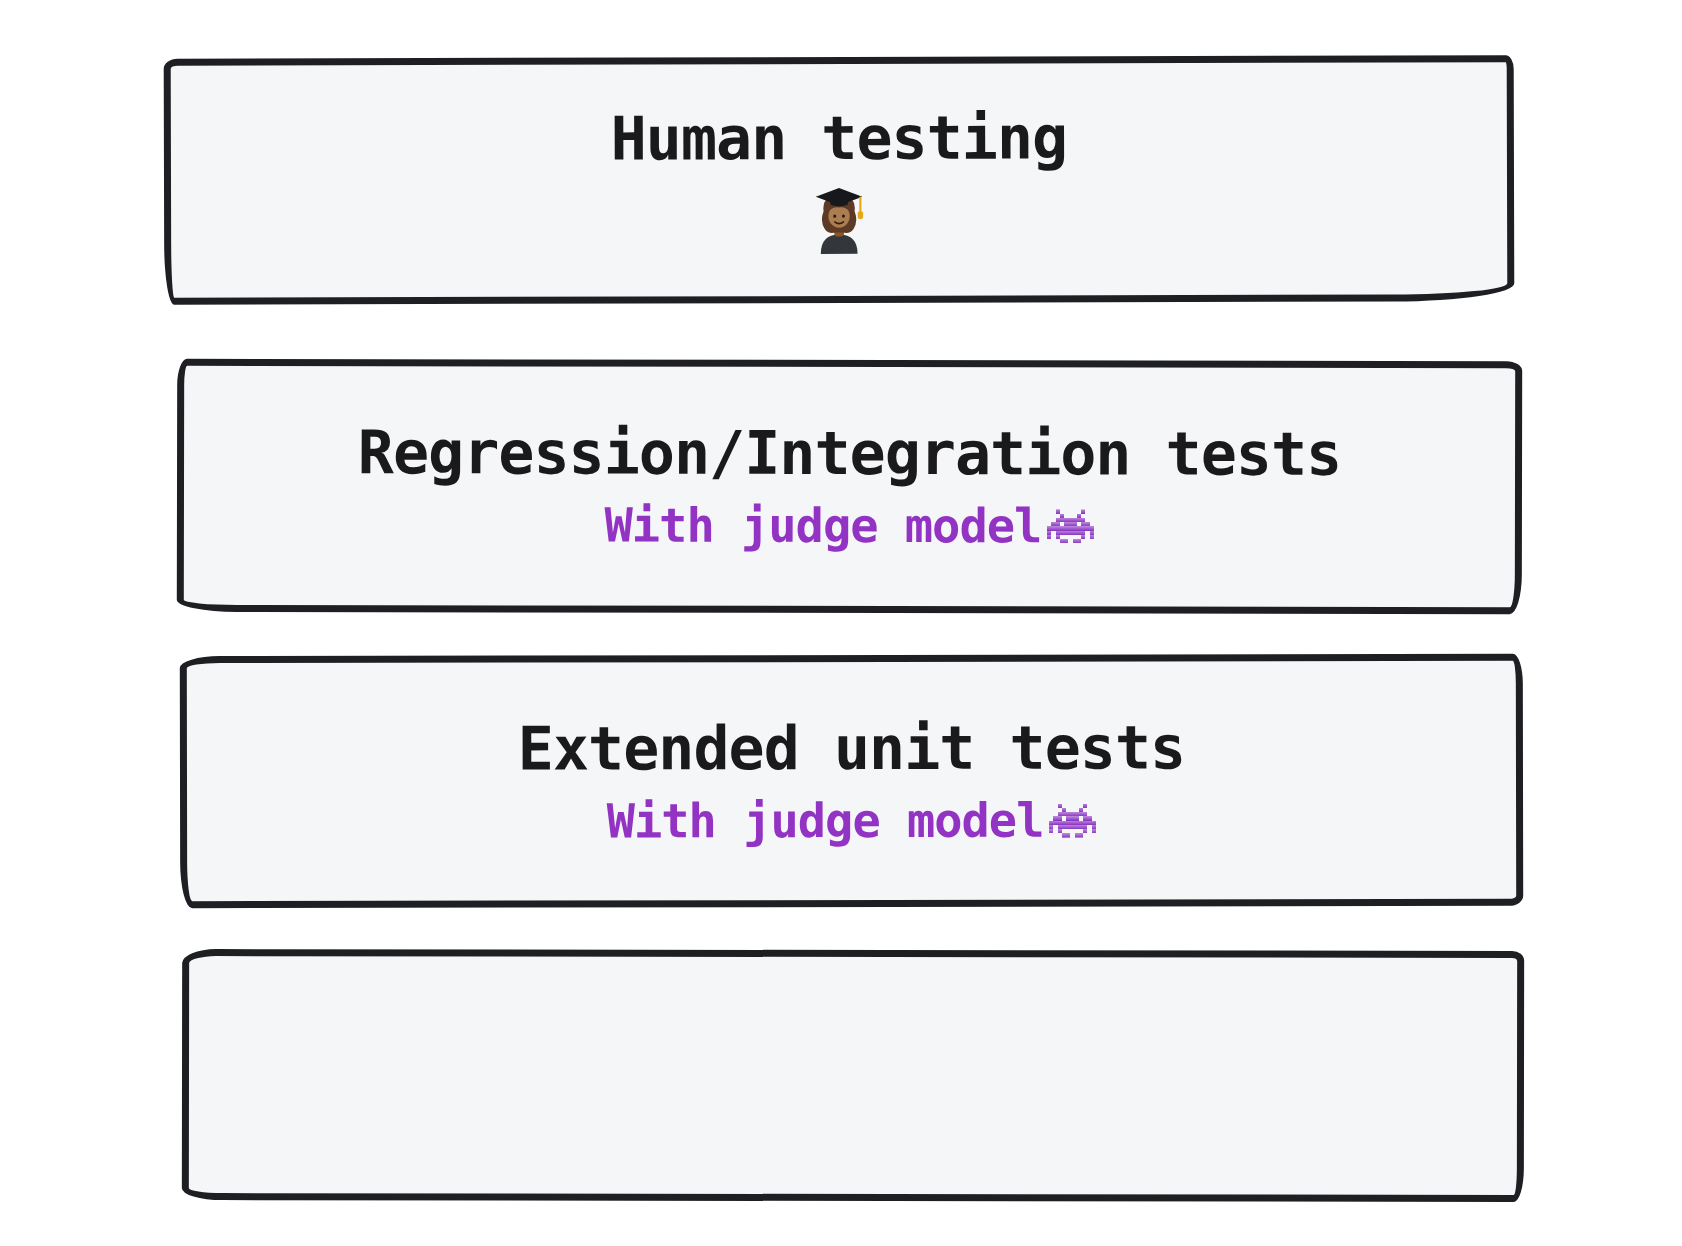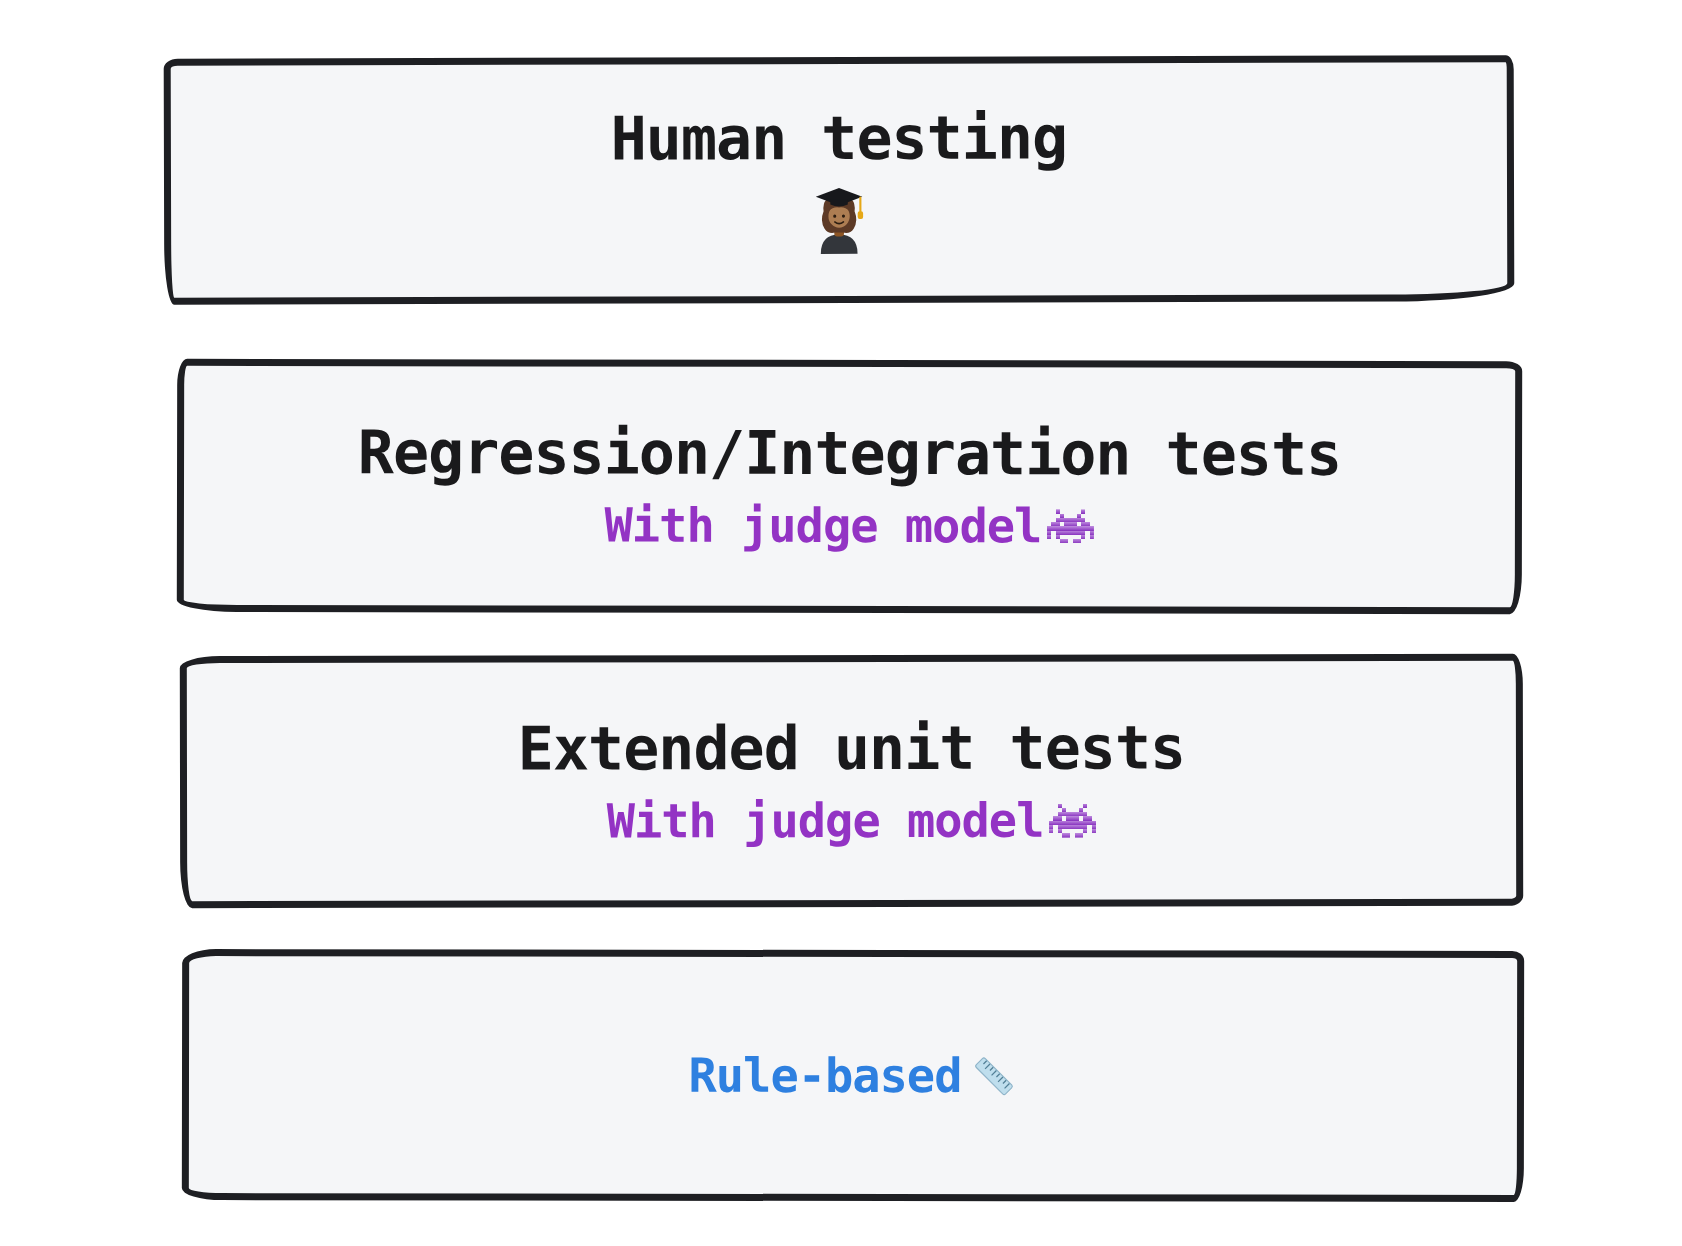--- a/index.html
+++ b/index.html
@@ -180,35 +180,15 @@
               <rect x="10" y="6" width="1" height="1"></rect>
             <rect x="3" y="7" width="2" height="1"></rect>
               <rect x="6" y="7" width="2" height="1"></rect>
           </g>
         </svg>
       </span>
     </div>
   </div>
 
   <div class="stack-box b4">
-    <div class="box-subtitle blue">
-      <span>Rule-based</span>
-      <span class="icon ruler-icon">
-        <svg width="46" height="46" viewBox="0 0 40 40">
-          <g transform="rotate(45 20 20)">
-            <rect x="2" y="14.5" width="36" height="11" rx="1.8" fill="#bfdeed" stroke="#8fb4c9" stroke-width="1"></rect>
-            <g stroke="#527f96" stroke-width="1.1">
-              <line x1="6" y1="15" x2="6" y2="19"></line>
-              <line x1="10" y1="15" x2="10" y2="21"></line>
-              <line x1="14" y1="15" x2="14" y2="19"></line>
-              <line x1="18" y1="15" x2="18" y2="21"></line>
-              <line x1="22" y1="15" x2="22" y2="19"></line>
-              <line x1="26" y1="15" x2="26" y2="21"></line>
-              <line x1="30" y1="15" x2="30" y2="19"></line>
-              <line x1="34" y1="15" x2="34" y2="21"></line>
-            </g>
-          </g>
-        </svg>
-      </span>
-    </div>
   </div>
 
 </div>
 
 </body></html>

